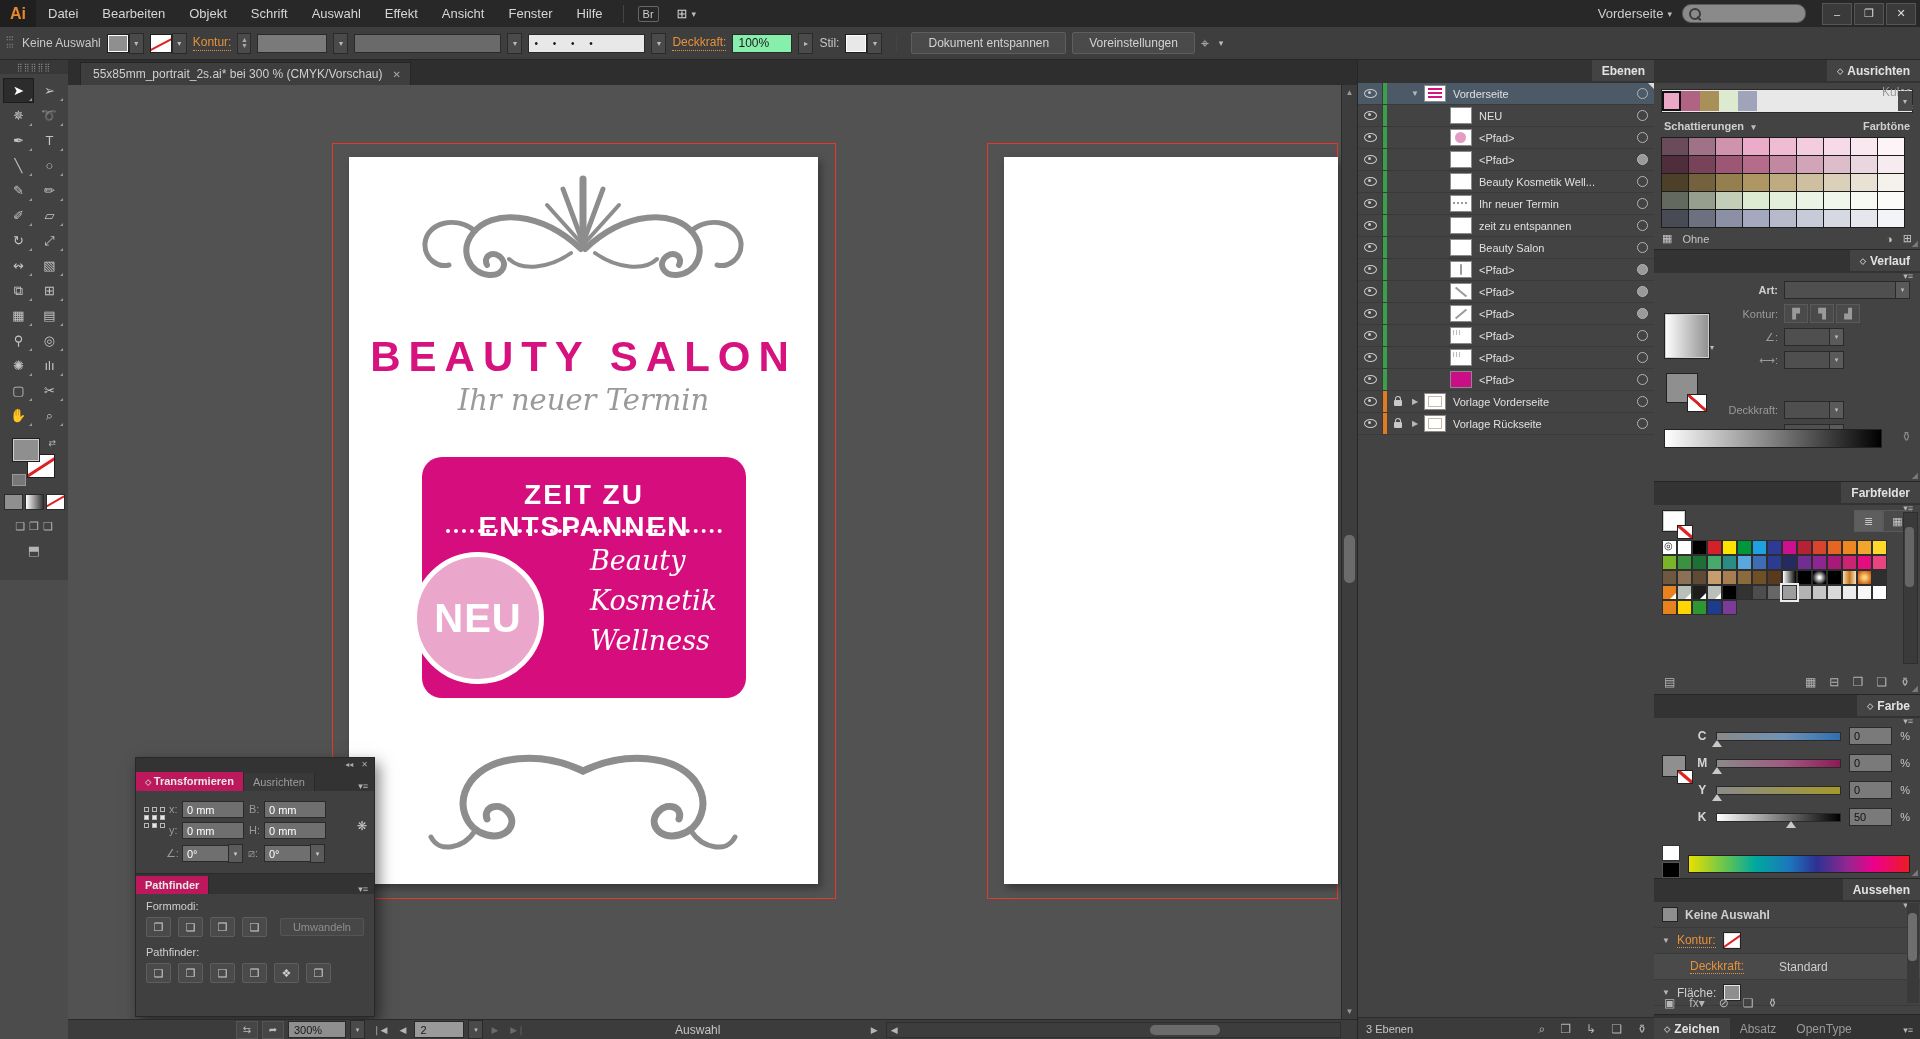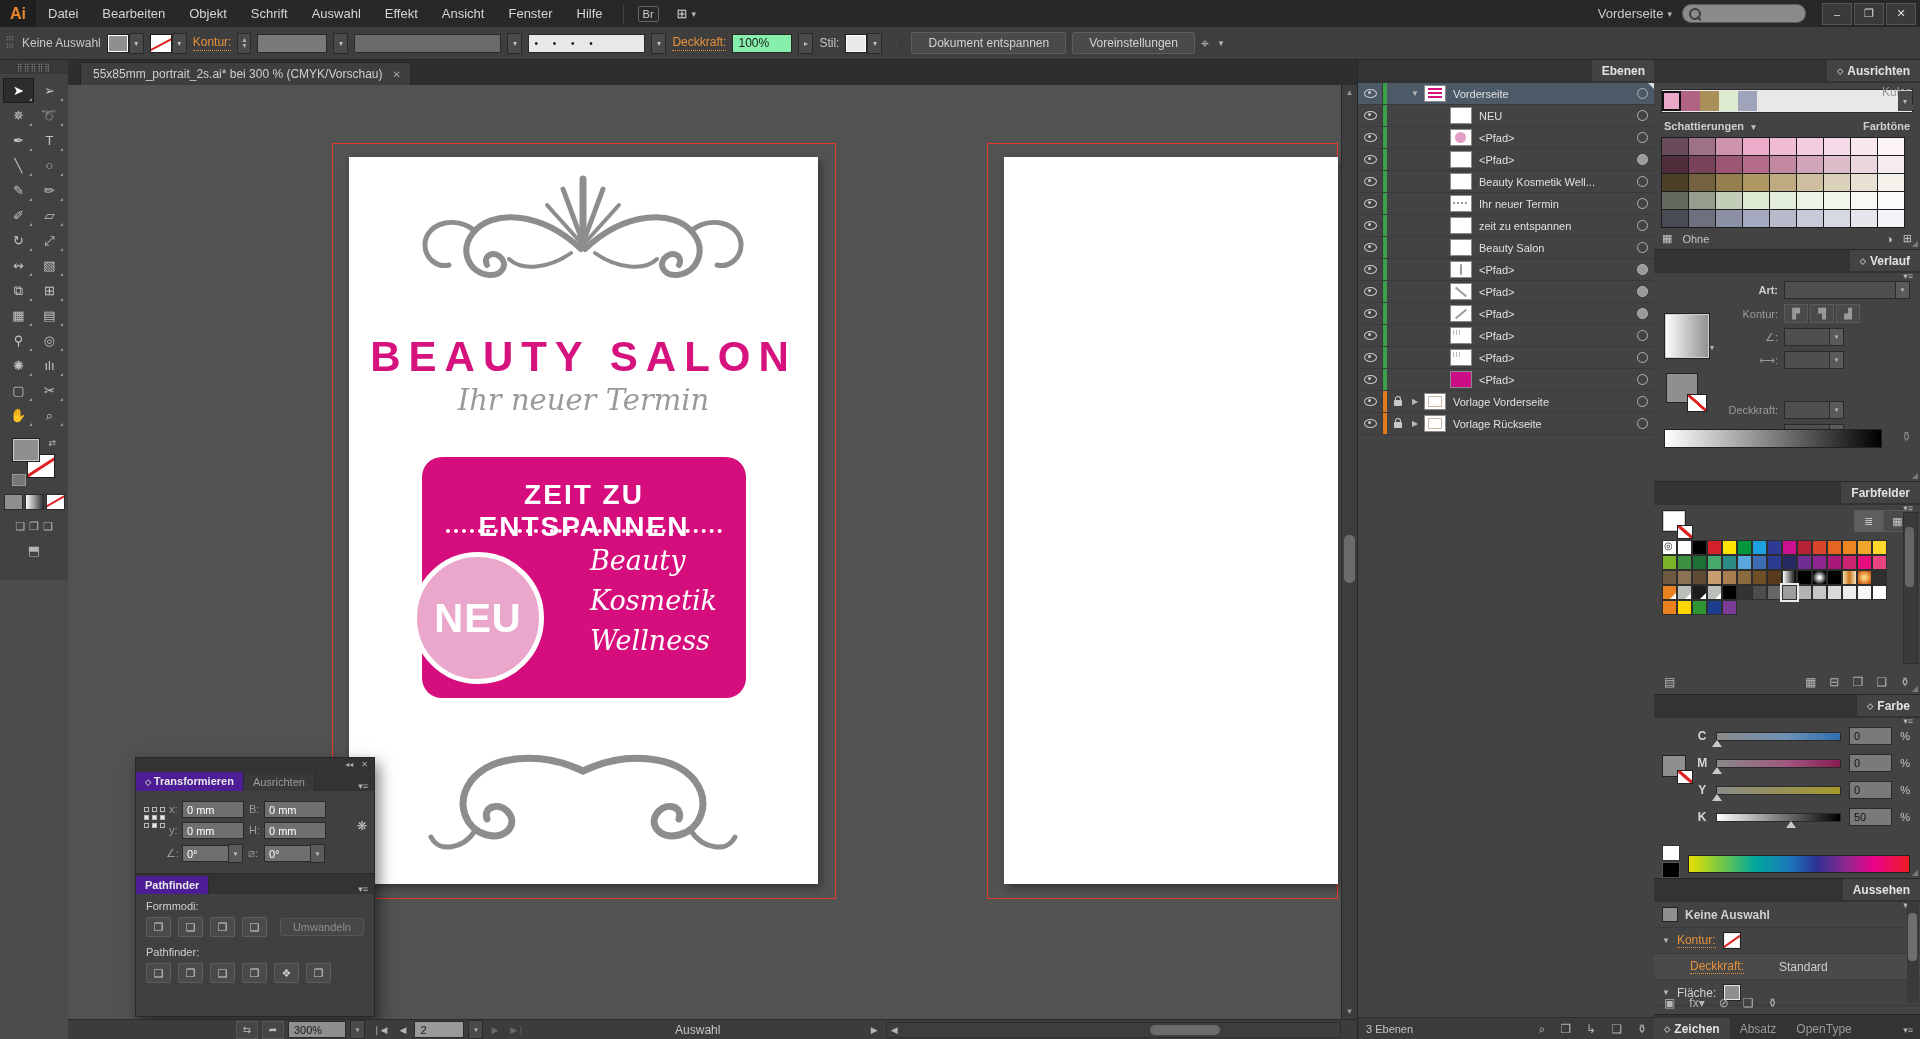--- a/index.html
+++ b/index.html
@@ -78,21 +78,21 @@
   #banner{position:absolute;left:0;top:22px;width:100%;text-align:center;color:#fff;font-size:28px;font-weight:bold;letter-spacing:2px;}
   #dotline{position:absolute;left:24px;right:24px;top:72px;border-top:4px dotted #fff;}
   #badge{position:absolute;left:-10px;top:95px;width:132px;height:132px;border-radius:50%;background:#eaa6cb;border:5px solid #fff;box-sizing:border-box;display:flex;align-items:center;justify-content:center;color:#fff;font-size:40px;font-weight:bold;letter-spacing:1px;}
   #services{position:absolute;left:168px;top:84px;width:150px;color:#fff;font-family:"DejaVu Serif",serif;font-style:italic;font-size:27px;line-height:40px;}
 
   
   #floatpanel{position:absolute;left:67px;top:672px;width:238px;height:258px;background:#404040;border:1px solid #282828;box-shadow:4px 6px 14px rgba(0,0,0,.5);font-size:11px;}
   #fp-titlebar{height:13px;background:#333;display:flex;justify-content:flex-end;align-items:center;gap:8px;padding:0 6px;color:#aaa;font-size:8px;}
   .fp-tabs{height:20px;background:#333;display:flex;align-items:flex-end;}
   .fp-tab{padding:3px 9px;font-size:11px;color:#9c9c9c;background:#393939;border-right:1px solid #2a2a2a;}
-  .fp-tab.active{background:#4c1d95;color:#e8e8e8;font-weight:bold;}
+  .fp-tab.active{background:#be185d;color:#e8e8e8;font-weight:bold;}
   .fp-menu{margin-left:auto;color:#b5b5b5;font-size:9px;padding:0 6px;}
   #tf-body{position:relative;height:82px;background:#404040;border-bottom:1px solid #2a2a2a;}
   #ref-grid{position:absolute;left:8px;top:16px;display:grid;grid-template-columns:repeat(3,5px);grid-gap:3px;}
   #ref-grid span{width:5px;height:5px;border:1px solid #b8b8b8;box-sizing:border-box;}
   #ref-grid span.on{background:#e8e8e8;}
   .tf-label{position:absolute;color:#9a9a9a;font-size:11px;}
   .tf-field{position:absolute;width:52px;height:15px;background:#6f6f6f;border:1px solid #2a2a2a;color:#fff;font-size:11px;padding:0 4px;display:flex;align-items:center;}
   .tf-dd{position:absolute;width:13px;height:17px;background:#5a5a5a;border:1px solid #2a2a2a;color:#ccc;font-size:7px;display:flex;align-items:center;justify-content:center;}
   #chain{position:absolute;right:7px;top:28px;color:#c8c8c8;font-size:12px;}
   #pf-section{background:#404040;}

